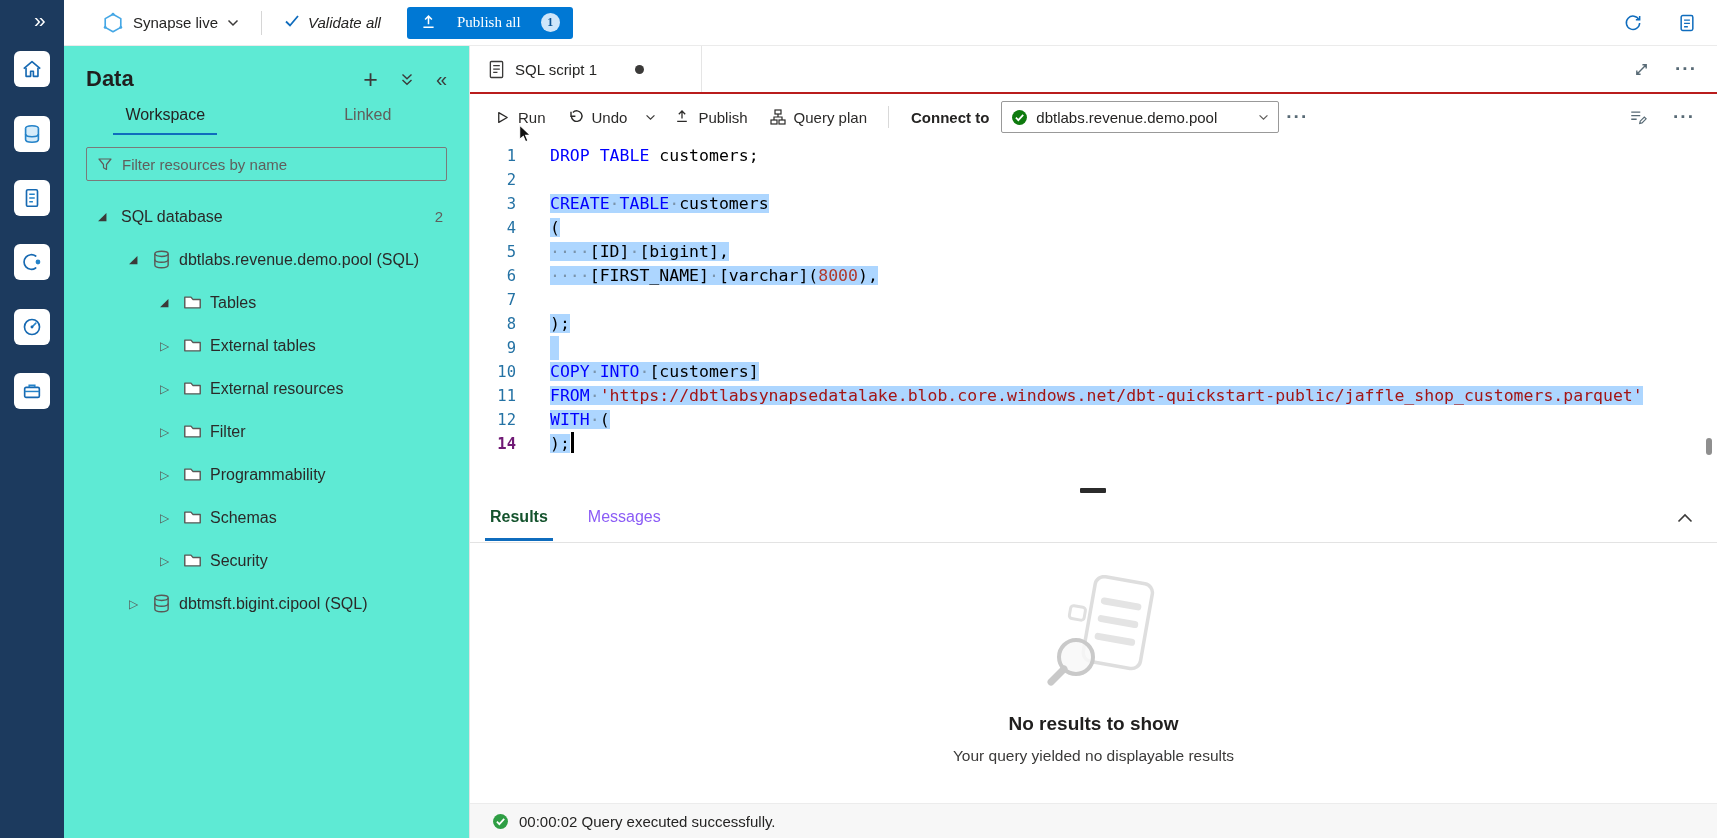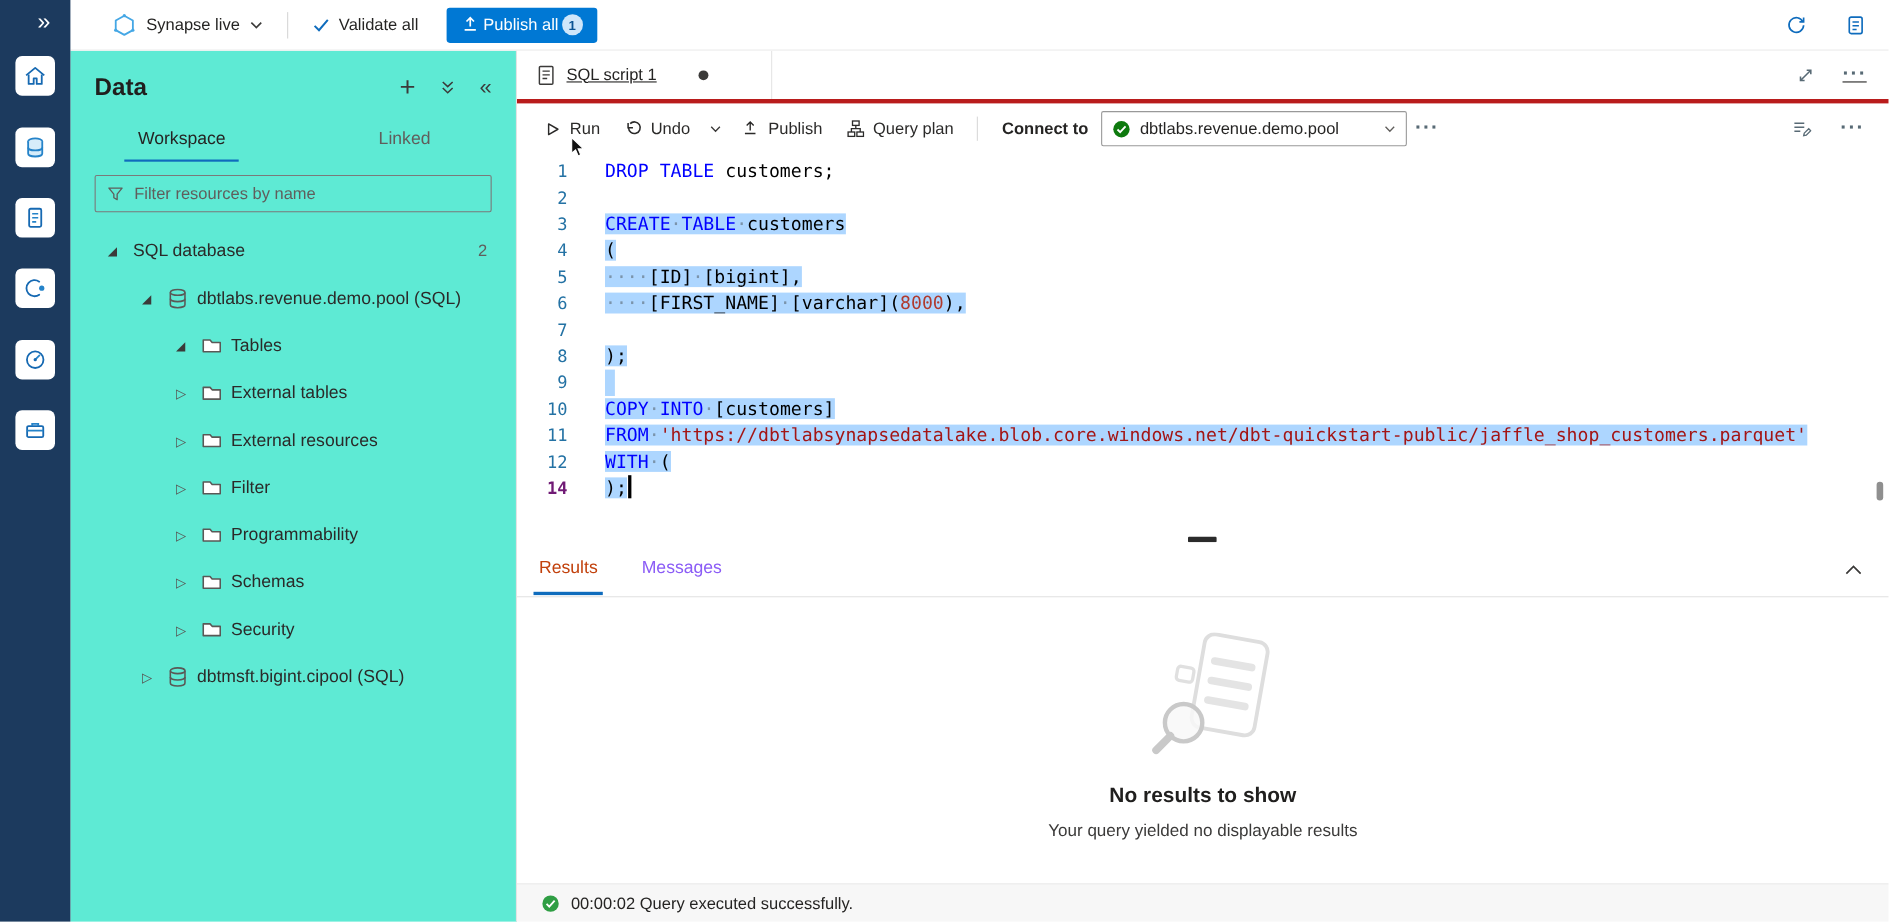--- a/index.html
+++ b/index.html
@@ -9,53 +9,53 @@
 
   
   #nav-rail { position:absolute; left:0; top:0; width:64px; height:100%; background:#1c3a5e; z-index:5; }
   .rail-expand { position:absolute; top:9px; left:34px; color:#fff; font-size:21px; line-height:1; letter-spacing:-2px; cursor:pointer; }
   .nav-tile { position:absolute; left:14px; width:36px; height:36px; background:#fff; border-radius:6px; display:flex; align-items:center; justify-content:center; cursor:pointer; }
 
   
   #top-bar { position:absolute; left:64px; top:0; width:1653px; height:46px; background:#fff; border-bottom:1px solid #ebebeb; display:flex; align-items:center; padding:0 14px 0 38px; z-index:4; }
   .env-switch { display:flex; align-items:center; gap:9px; cursor:pointer; }
   .vdiv { width:1px; height:24px; background:#d6d6d6; margin:0 22px; }
-  .validate-btn { display:flex; align-items:center; gap:8px; cursor:pointer; }
-  .publish-btn { margin-left:26px; display:flex; align-items:center; gap:3px; background:#0078d4; color:#fff; border:none; height:32px; padding:0 13px; border-radius:3px; font-size:15px; cursor:pointer; font-family:Liberation Sans, sans-serif; }
+  .validate-btn { display:flex; align-items:flex-start; gap:8px; cursor:pointer;font-style:italic; }
+  .publish-btn { margin-left:26px; display:flex; align-items:center; gap:20px; background:#0078d4; color:#fff; border:none; height:32px; padding:0 13px; border-radius:3px; font-size:15px; cursor:pointer; font-family:Liberation Serif, serif; }
   .badge { width:19px; height:19px; border-radius:50%; background:#cfe6fa; color:#0b5394; font-size:12px; font-weight:bold; display:flex; align-items:center; justify-content:center; }
   .top-right { margin-left:auto; display:flex; align-items:center; gap:34px; padding-right:6px; }
   .icon-btn { cursor:pointer; display:flex; color:#3b3a39; background:none; border:none; }
 
   
   #data-panel { position:absolute; left:64px; top:46px; width:406px; height:792px; background:#5eead4; border-right:1px solid #e3e3e3; z-index:3; }
   .panel-head { display:flex; align-items:center; padding:20px 22px 2px 22px; }
   .panel-title { font-size:22px; font-weight:600; color:#201f1e; }
   .head-icons { margin-left:auto; display:flex; align-items:center; gap:22px; }
   .plus-glyph { font-size:25px; font-weight:300; line-height:18px; color:#3b3a39; }
   .guillemet { font-size:20px; color:#3b3a39; line-height:18px; }
-  .panel-tabs { display:flex; margin-top:16px;align-items:flex-end; }
+  .panel-tabs { display:flex; margin-top:4px;align-items:flex-end; }
   .ptab { flex:1; text-align:center; cursor:pointer; font-size:16px; color:#605e5c; padding-top:8px; }
   .ptab .tlabel { display:inline-block; padding:0 12px 9px; border-bottom:2px solid transparent; }
   .ptab.active { color:#252423; }
   .ptab.active .tlabel { border-bottom-color:#0f6cbd; }
   .search-box { margin:12px 22px 0; height:34px; border:1px solid #7a7a7a; border-radius:2px; display:flex; align-items:center; padding:0 10px; gap:9px; }
   .search-box input { border:none; outline:none; flex:1; font-size:15px; font-family:inherit; color:#323130; background:transparent; }
   .search-box input::placeholder { color:#605e5c; }
   .tree { margin-top:14px; }
   .tree-row { height:43px; display:flex; align-items:center; cursor:pointer; padding-right:26px; }
   .twisty { width:23px; flex:none; color:#444; }
   .twisty.collapsed { font-size:12px; color:#585856; }
   .twisty.expanded { font-size:11px; color:#3b3a39; }
   .tree-icon { width:27px; flex:none; display:flex; }
   .tree-label { font-size:16px; color:#2b2a29; white-space:nowrap; overflow:hidden; text-overflow:ellipsis; }
   .tree-count { margin-left:auto; color:#605e5c; font-size:15px; }
 
   
   #main { position:absolute; left:470px; top:46px; width:1247px; height:792px; background:#fff; }
-  .doc-tabbar { height:48px; border-bottom:4px solid #b91c1c; display:flex; align-items:center;text-decoration:underline; }
+  .doc-tabbar { height:48px; border-bottom:2px solid #b91c1c; display:flex; align-items:center; }
   .doc-tab { height:100%; display:flex; align-items:center; gap:10px; padding:0 18px; border-right:1px solid #e5e5e5; min-width:232px; cursor:pointer; font-size:15px; color:#252423; }
   .dirty-dot { width:9px; height:9px; border-radius:50%; background:#3b3a39; margin-left:28px; }
   .tabbar-right { margin-left:auto; display:flex; align-items:center; gap:26px; padding-right:20px; }
   .ellipsis-glyph { font-size:19px; font-weight:bold; color:#586a75; letter-spacing:1px; line-height:8px; cursor:pointer; }
 
   .toolbar { height:46px; display:flex; align-items:center; padding:0 12px 0 14px; }
   .tbtn { display:flex; align-items:center; gap:8px; padding:0 11px; height:34px; cursor:pointer; font-size:15px; color:#2b2a29; background:none; border:none; font-family:inherit; }
   .chev-btn { padding:0 7px; }
   .vdiv2 { width:1px; height:22px; background:#d9d9d9; margin:0 10px; }
   .connect-label { font-weight:600; margin:0 12px 0 12px; }
@@ -79,21 +79,21 @@
   .cursor { display:inline-block; width:3px; height:21px; background:#000; vertical-align:-4px; margin-left:1px; }
   .scroll-thumb { position:absolute; right:5px; top:298px; width:6px; height:17px; background:#8f8f8f; border-radius:3px; cursor:pointer; }
 
   .sash { position:absolute; top:441px; left:0; width:100%; height:6px; cursor:ns-resize; }
   .grip { position:absolute; left:610px; top:1px; width:26px; height:5px; background:#2b2b2b; border-radius:1px; }
 
   
   .results { position:absolute; top:447px; left:0; width:100%; height:310px; background:#fff; }
   .res-tabs { height:50px; display:flex; align-items:center; padding:0 24px 0 12px; border-bottom:1px solid #e3e3e3; }
   .rtab { position:relative; font-size:16px; color:#8b5cf6; padding:14px 8px 15px; margin-right:24px; cursor:pointer; }
-  .rtab.active { color:#c2410c; font-weight:400; }
+  .rtab.active { color:#14532d; font-weight:700; }
   .rtab.active::after { content:""; position:absolute; left:3px; right:3px; bottom:0; height:3px; background:#0f6cbd; }
   .collapse-results { margin-left:auto; cursor:pointer; display:flex; }
   .res-body { display:flex; flex-direction:column; align-items:center; }
   .res-illustration { margin-top:32px; }
   .res-title { font-size:19px; font-weight:700; color:#201f1e; margin-top:14px; }
   .res-sub { font-size:15.5px; color:#3b3a39; margin-top:12px; }
 
   .statusbar { position:absolute; bottom:0; left:0; width:100%; height:35px; background:#f7f7f7; border-top:1px solid #ececec; display:flex; align-items:center; gap:10px; padding:0 22px; font-size:15px; color:#252423; }
 
   .mouse { position:absolute; left:48px; top:78px; z-index:50; pointer-events:none; }

